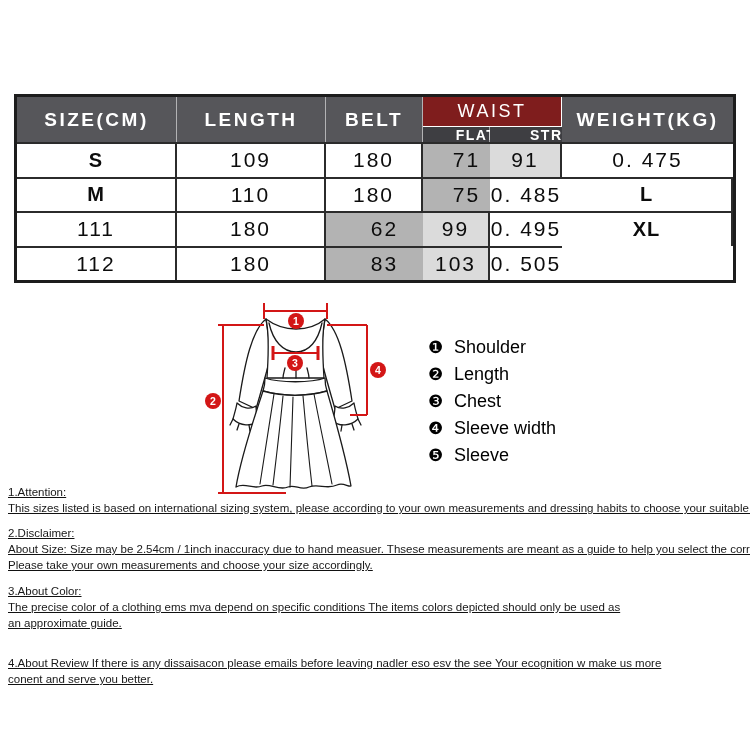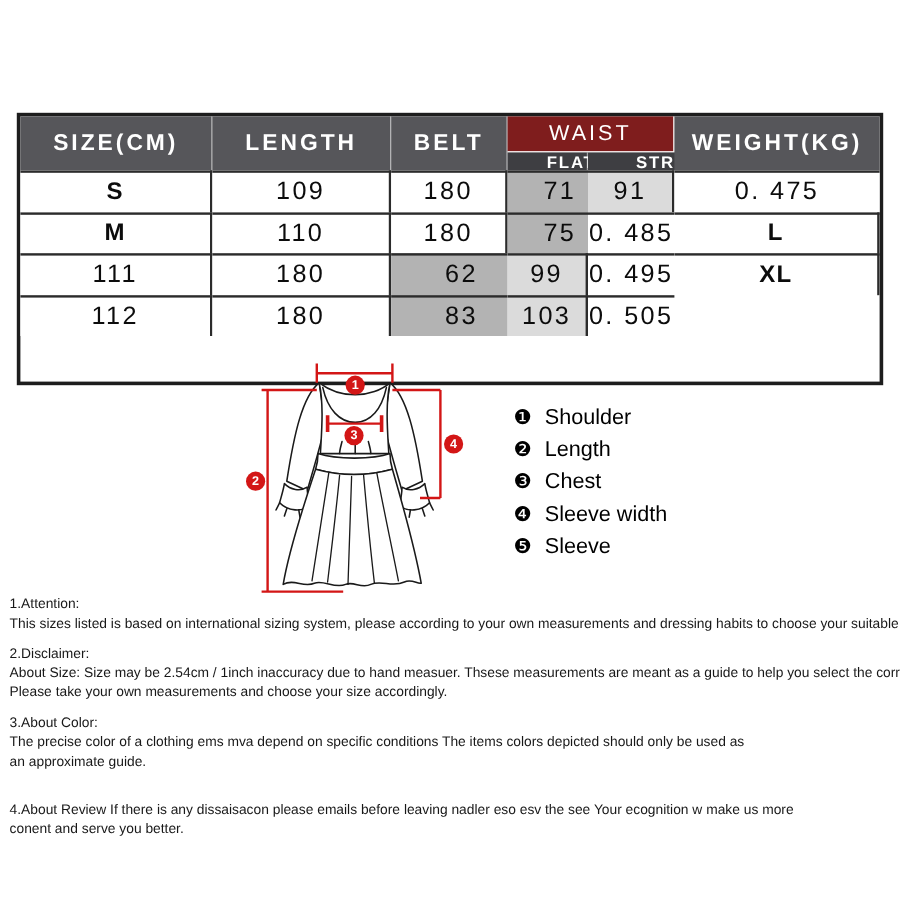--- a/index.html
+++ b/index.html
@@ -1,21 +1,21 @@
 <!DOCTYPE html>
 <html><head>
 <meta charset="utf-8">
 <style>
   * { margin:0; padding:0; box-sizing:border-box; }
   html,body { width:750px; height:750px; background:#fff; font-family:"Liberation Sans", sans-serif; color:#111; }
   body { position:relative; overflow:hidden; }
 
   
   .size-table {
-    position:absolute; left:14px; top:94px; width:722px; height:227px;
+    position:absolute; left:14px; top:94px; width:722px; height:189px;
     border:3px solid #1d1d1d; background:#fff;
     display:grid;
     grid-template-columns:160px 149px 97px 67px 72px 171px;
     grid-template-rows:45px 34.5px 34.5px 34.5px 34.5px;
   }
   .hcell {
     background:#56565a; color:#fff; display:flex; align-items:center; justify-content:center;
     font-weight:bold; font-size:19px; letter-spacing:2.5px;
     border-right:1px solid rgba(255,255,255,.55);
   }
@@ -47,21 +47,21 @@
     display:flex; align-items:center; justify-content:center; line-height:1;
   }
 
   
   .legend { position:absolute; left:428px; top:334px; }
   .legend-item { height:27px; display:flex; align-items:center; }
   .legend-bullet { font-size:17px; color:#000; width:20px; }
   .legend-label { font-size:18px; color:#000; margin-left:6px; }
 
   
-  .notes { position:absolute; left:8px; top:496px; width:740px; }
+  .notes { position:absolute; left:8px; top:484px; width:740px;text-decoration:underline; }
   .note-line { font-size:11.5px; line-height:16px; color:#181818; white-space:nowrap; }
   .gap-a { margin-bottom:9px; }
   .gap-b { margin-bottom:10px; }
   .gap-c { margin-bottom:24px; }
 </style>
 </head>
 <body>
 
 <div class="size-table">
   <div class="hcell">SIZE(CM)</div>

